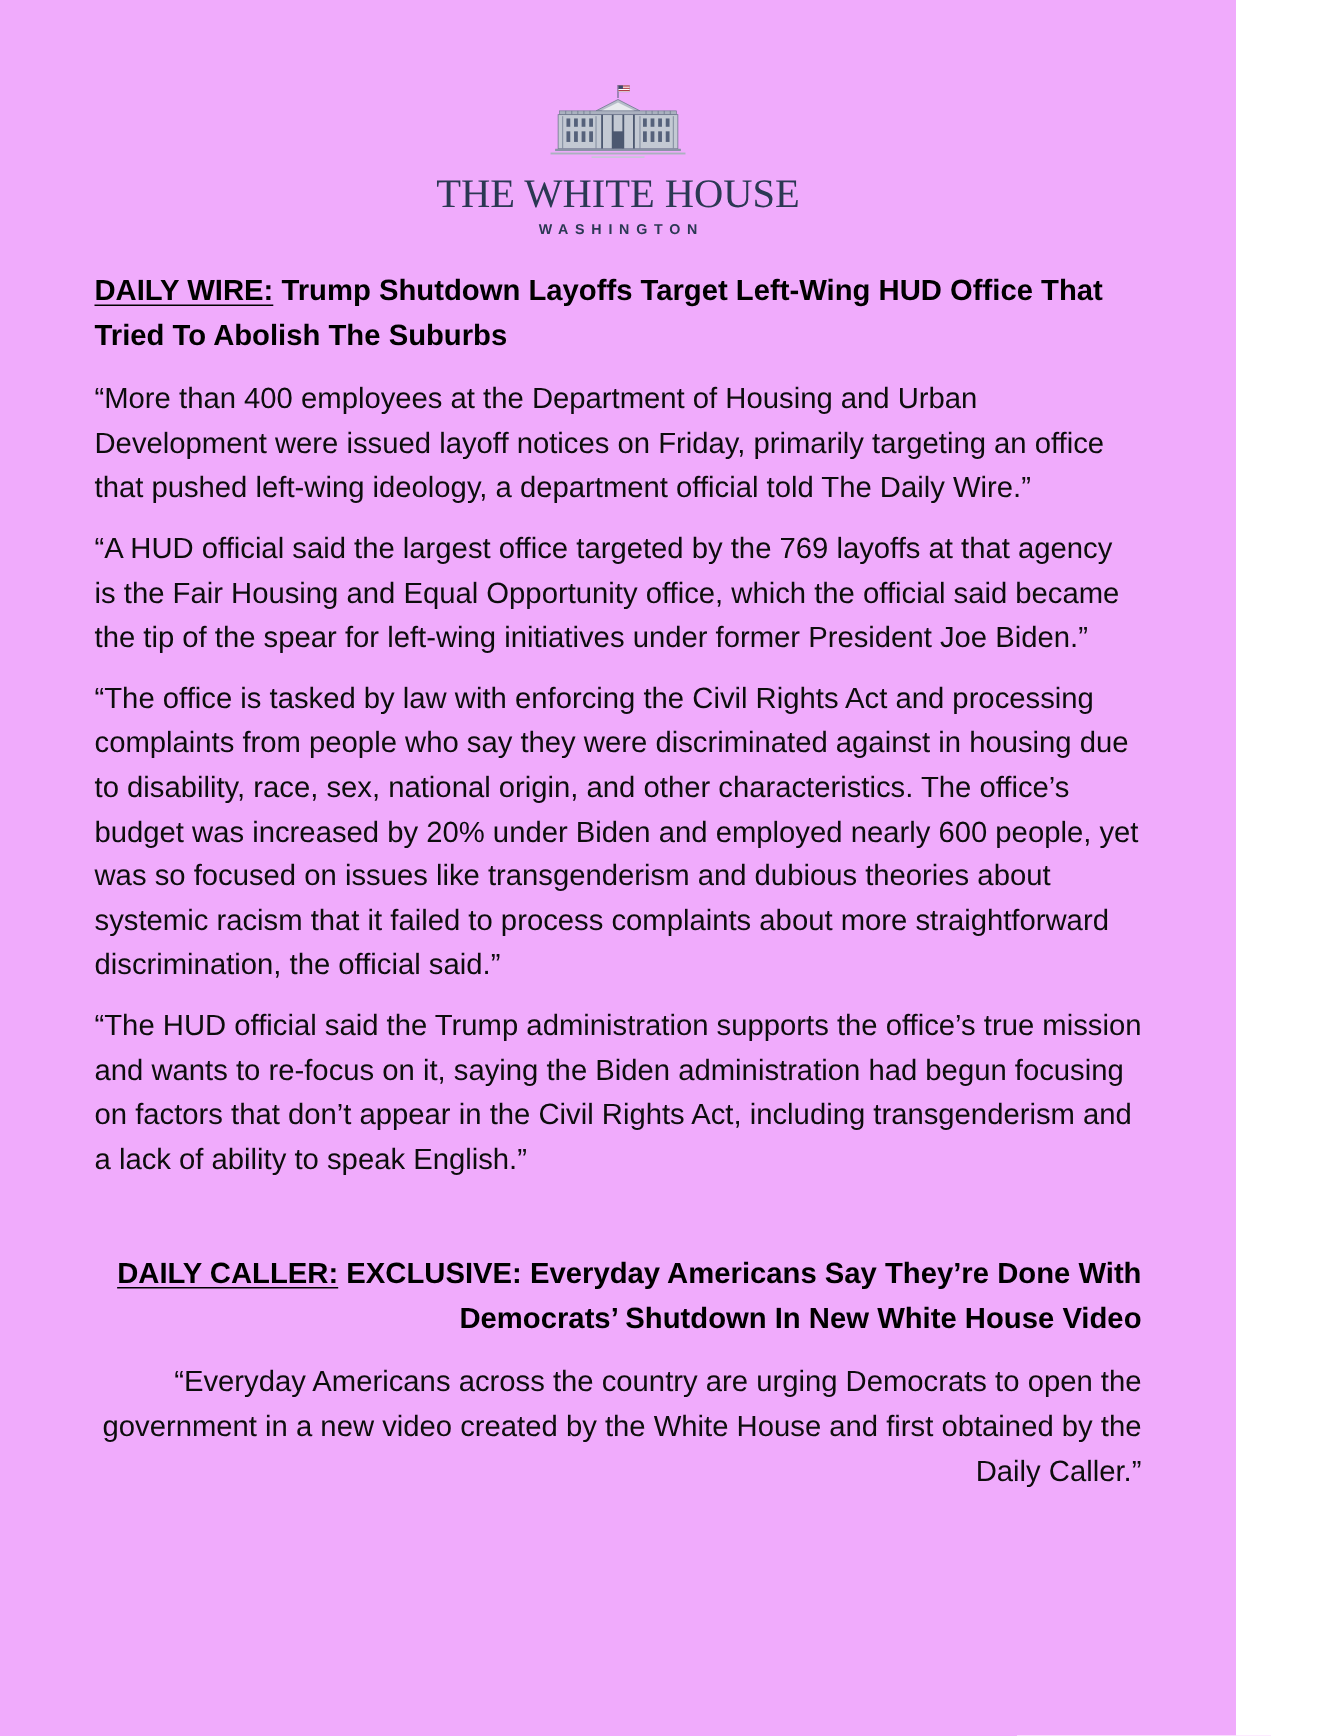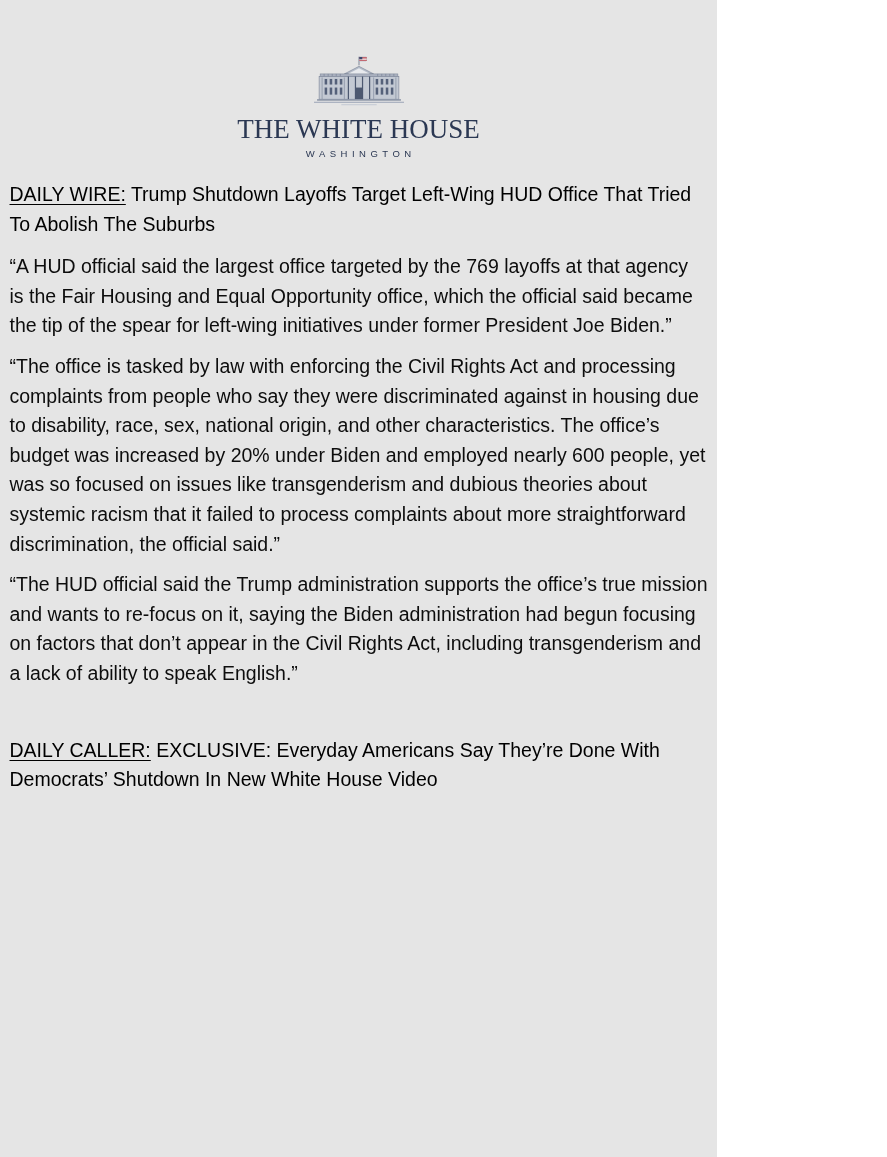--- a/index.html
+++ b/index.html
@@ -6,23 +6,23 @@
   html, body { background: #ffffff; }
   body {
     width: 887px;
     height: 1157px;
     margin: 0 auto;
     font-family: "Liberation Sans", sans-serif;
     color: #0d0d0d;
     overflow: hidden;
   }
   .page {
-    width: 717px;
+    width: 824px;
     height: 1157px;
-    background: #e5e5e5;
+    background: #f0abfc;
     position: relative;
   }
   .letterhead {
     padding-top: 56px;
     text-align: center;
   }
   .building {
     display: block;
     margin: 0 auto;
     width: 96px;
@@ -34,48 +34,49 @@
     font-size: 27px;
     letter-spacing: 0px;
     color: #2b3853;
     font-weight: 400;
   }
   .logo-subtitle {
     margin-top: 3px;
     font-size: 9.5px;
     letter-spacing: 4.5px;
     color: #2b3853;
-    font-weight: 400;
+    font-weight: 700;
     text-indent: 4.5px; 
   }
   .content {
     width: 698px;
     margin: 0 auto;
     padding-top: 21px;
   }
   .headline {
     font-size: 19.5px;
-    font-weight: 400;
+    font-weight: 700;
     line-height: 29.6px;
     color: #000000;
     margin: 0 0 13px 0;
   }
   .headline .source {
     text-decoration: underline;
     text-underline-offset: 3px;
   }
   .body-text {
     font-size: 19.5px;
     font-weight: 400;
     line-height: 29.6px;
     color: #0d0d0d;
     margin: 0 0 11px 0;
   }
   .article + .article {
     margin-top: 47px;
+    text-align: right;
   }
 </style>
 </head>
 <body>
 
 <div class="page">
 
   <header class="letterhead">
     <svg class="building" viewBox="0 0 190 104" xmlns="http://www.w3.org/2000/svg">
 
@@ -147,23 +148,25 @@
       <rect x="60" y="95" width="70" height="2" fill="#c3c9d3"></rect>
     </svg>
     <div class="logo-title">THE WHITE HOUSE</div>
     <div class="logo-subtitle">WASHINGTON</div>
   </header>
 
   <main class="content">
 
     <section class="article">
       <h2 class="headline"><span class="source">DAILY WIRE:</span><span> Trump Shutdown Layoffs Target Left-Wing HUD Office That Tried To Abolish The Suburbs</span></h2>
+      <p class="body-text">“More than 400 employees at the Department of Housing and Urban Development were issued layoff notices on Friday, primarily targeting an office that pushed left-wing ideology, a department official told The Daily Wire.”</p>
       <p class="body-text">“A HUD official said the largest office targeted by the 769 layoffs at that agency is the Fair Housing and Equal Opportunity office, which the official said became the tip of the spear for left-wing initiatives under former President Joe Biden.”</p>
       <p class="body-text">“The office is tasked by law with enforcing the Civil Rights Act and processing complaints from people who say they were discriminated against in housing due to disability, race, sex, national origin, and other characteristics. The office’s budget was increased by 20% under Biden and employed nearly 600 people, yet was so focused on issues like transgenderism and dubious theories about systemic racism that it failed to process complaints about more straightforward discrimination, the official said.”</p>
       <p class="body-text">“The HUD official said the Trump administration supports the office’s true mission and wants to re-focus on it, saying the Biden administration had begun focusing on factors that don’t appear in the Civil Rights Act, including transgenderism and a lack of ability to speak English.”</p>
     </section>
 
     <section class="article">
       <h2 class="headline"><span class="source">DAILY CALLER:</span><span> EXCLUSIVE: Everyday Americans Say They’re Done With Democrats’ Shutdown In New White House Video</span></h2>
+      <p class="body-text">“Everyday Americans across the country are urging Democrats to open the government in a new video created by the White House and first obtained by the Daily Caller.”</p>
     </section>
 
   </main>
 </div>
 
 </body></html>

